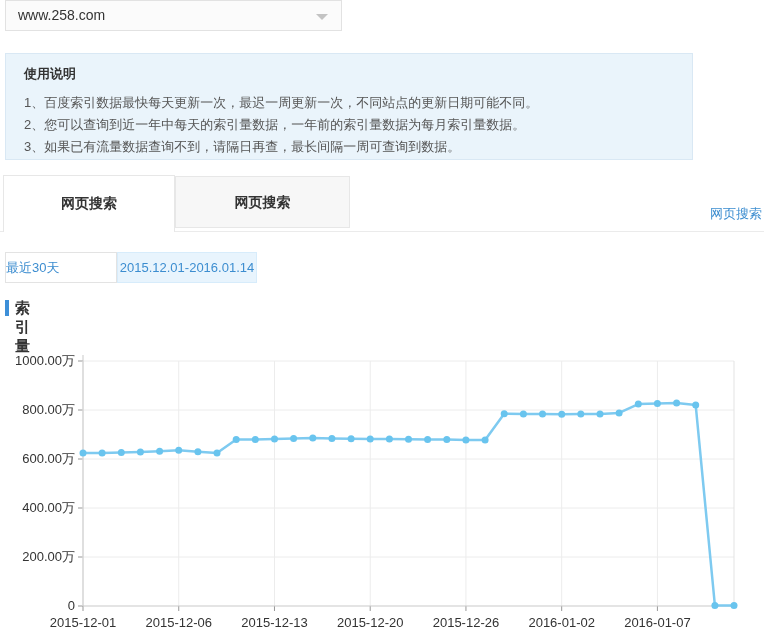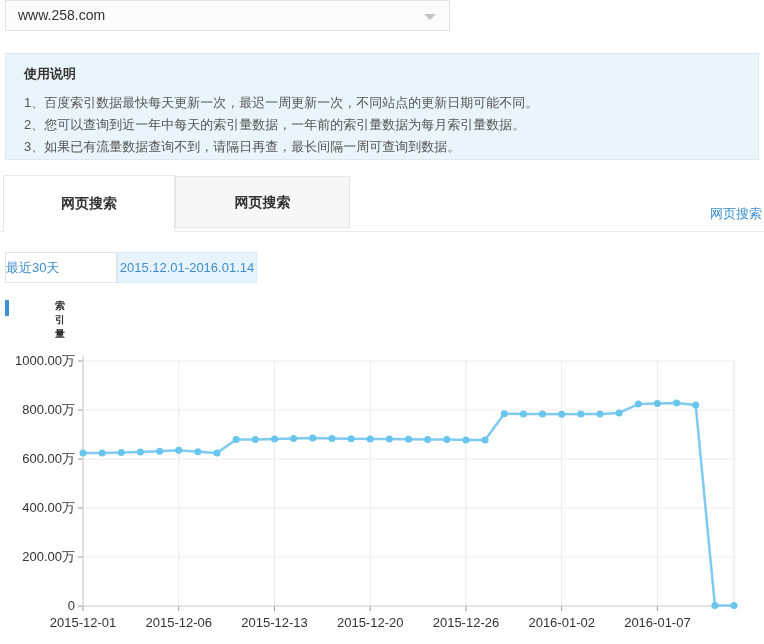--- a/index.html
+++ b/index.html
@@ -1,29 +1,29 @@
 <!DOCTYPE html>
 <html><head>
 <meta charset="utf-8">
 <style>
   * { margin:0; padding:0; box-sizing:border-box; }
   html,body { width:764px; height:644px; background:#fff; overflow:hidden;
     font-family:"Liberation Sans","DejaVu Sans",sans-serif; }
   .abs { position:absolute; }
 
   
-  .site-select { left:5px; top:0; width:445px; height:31px; background:#fbfbfb;
+  .site-select { left:5px; top:0; width:337px; height:31px; background:#fbfbfb;
     border:1px solid #e2e2e2; line-height:29px; padding-left:12px; font-size:14px;
     color:#333; cursor:pointer; }
   .caret { position:absolute; right:13px; top:13px; width:0; height:0;
     border-left:6px solid transparent; border-right:6px solid transparent;
     border-top:6px solid #c3c3c3; }
 
   
-  .info-box { left:5px; top:53px; width:754px; height:107px; background:#eaf4fb;
+  .info-box { left:5px; top:53px; width:688px; height:107px; background:#eaf4fb;
     border:1px solid #d9e8f4; padding:11px 18px; }
   .info-title { font-size:13px; font-weight:bold; color:#333; margin-bottom:9px; }
   .info-item { font-size:13px; color:#555; line-height:22px; }
 
   
   .tab-strip { left:0; top:175px; width:764px; height:57px; }
   .tab-strip-border { position:absolute; left:0; top:56px; width:764px; height:1px; background:#ebebeb; }
   .tab { position:absolute; top:0; height:57px; text-align:center; line-height:55px;
     font-size:14px; font-weight:bold; color:#333; cursor:pointer; }
   .tab-active { left:3px; width:172px; background:#fff; border:1px solid #e7e7e7;
@@ -37,21 +37,21 @@
   .btn-30 { left:5px; top:252px; width:112px; height:31px; background:#fff;
     border:1px solid #e3e3e3; color:#3c8dd0; font-size:13px; 
     line-height:29px; cursor:pointer; }
   .btn-range { left:117px; top:252px; width:140px; height:31px; background:#e8f4fd;
     border:1px solid #d7ecfb; color:#3c8dd0; font-size:13px; text-align:center;
     line-height:29px; cursor:pointer; }
 
   
   .section-title { left:5px; top:299px; height:20px; }
   .title-bar { position:absolute; left:0; top:1px; width:4px; height:16px; background:#3d8fd8; }
-  .title-text { position:absolute; left:10px; top:0; font-size:10px; font-weight:bold; color:#333;margin-left:40px; }
+  .title-text { position:absolute; left:10px; top:0; font-size:15px; font-weight:bold; color:#333; }
 
   
   .chart-wrap { left:0; top:338px; width:764px; height:306px; }
   svg text { font-family:"Liberation Sans","DejaVu Sans",sans-serif; font-size:13px; fill:#333; }
 </style>
 </head>
 <body>
 
 <div class="abs site-select">
   <span>www.258.com</span>

